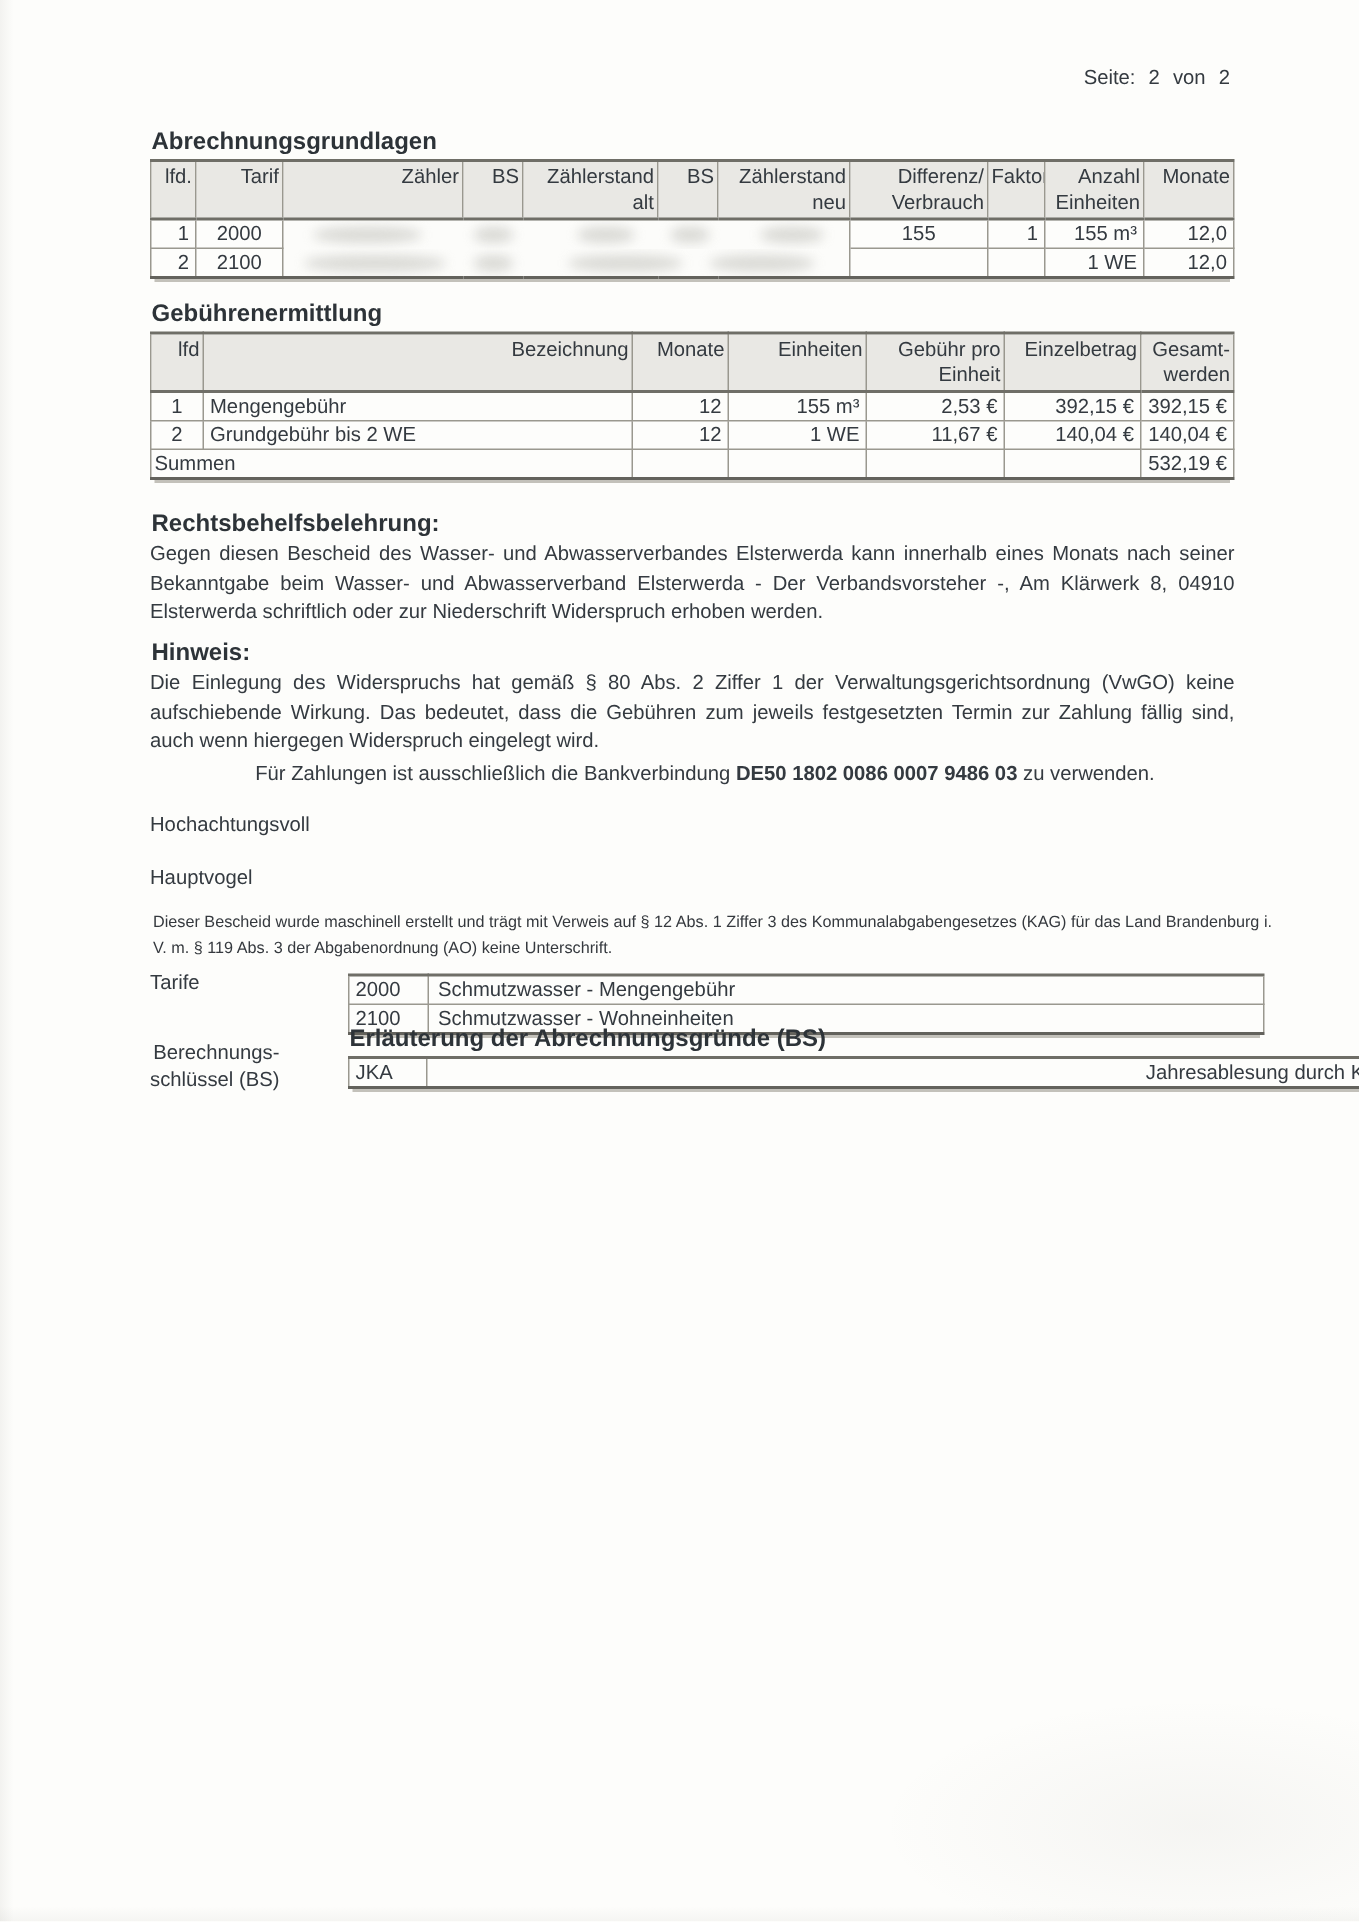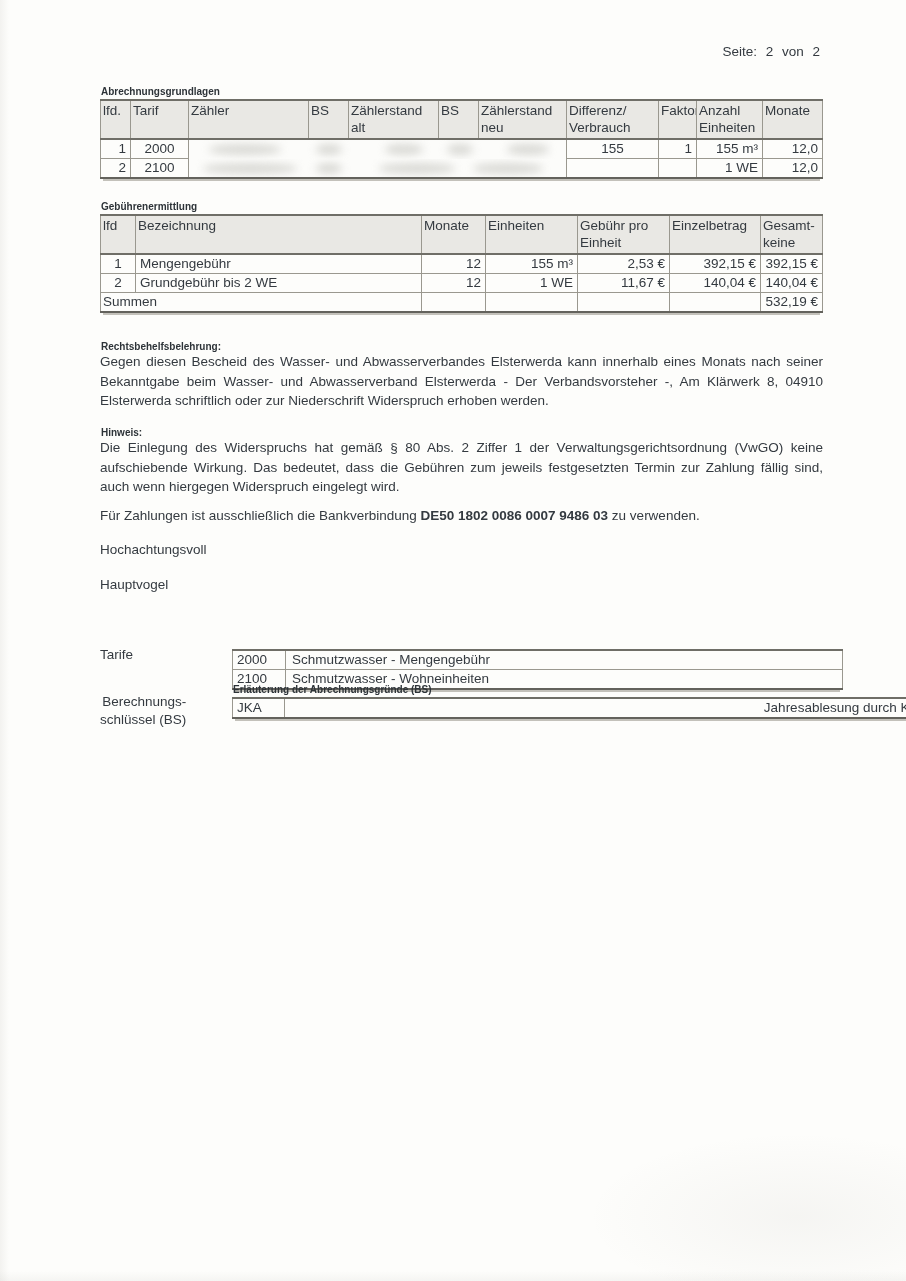--- a/index.html
+++ b/index.html
@@ -8,28 +8,28 @@
     background:
       radial-gradient(ellipse 300px 120px at 88% 95%, rgba(120,115,105,0.06), rgba(0,0,0,0) 70%),
       linear-gradient(90deg, rgba(150,148,140,0.10) 0px, rgba(0,0,0,0) 9px),
       linear-gradient(0deg, rgba(150,148,140,0.08) 0px, rgba(0,0,0,0) 10px),
       #fdfdfb;
     font-family:Liberation Sans, sans-serif;
     color:#343a40; font-size:13.5px; overflow:hidden;
   }
   .abs { position:absolute; }
   .b { font-weight:bold; }
-  .sec-title { font-weight:bold; font-size:10px; color:#2d3338; margin:0 0 2px 1px; }
+  .sec-title { font-weight:bold; font-size:16px; color:#2d3338; margin:0 0 2px 1px; }
 
   table { border-collapse:collapse; table-layout:fixed; width:100%;
           font-size:13.5px; color:#343a40;
           border-bottom:2px solid #63625c; box-shadow:0 5px 0 -3px #c3c1ba; }
   th, td { border:1px solid #9a988f; overflow:hidden; }
   thead th { background:#e9e8e4; font-weight:normal; vertical-align:top;
-             text-align:left; padding:1px 2px 2px; line-height:17px;
+             text-align:right; padding:1px 2px 2px; line-height:17px;
              white-space:pre-line; border-bottom:2px solid #6f6e67; }
   table { border-top:2px solid #6f6e67; }
   tbody td { height:18px; padding:0 4px; line-height:18px; background:#fdfdfb; }
   .al { text-align:left; } .ar { text-align:right; } .ac { text-align:center; }
 
   
   td.redacted { position:relative; border-top:none; border-bottom:none; background:#fcfcfa; }
   .smudge { position:absolute; top:4px; height:11px; background:#cfcfca;
             border-radius:45%; filter:blur(4px); opacity:.75; }
 
@@ -132,21 +132,21 @@
       <thead>
         <tr>
           <th>lfd</th>
           <th>Bezeichnung</th>
           <th>Monate</th>
           <th>Einheiten</th>
           <th>Gebühr pro
 Einheit</th>
           <th>Einzelbetrag</th>
           <th>Gesamt-
-keine</th>
+werden</th>
         </tr>
       </thead>
       <tbody>
         <tr>
           <td class="ac">1</td>
           <td class="al">Mengengebühr</td>
           <td class="ar">12</td>
           <td class="ar">155 m³</td>
           <td class="ar">2,53 €</td>
           <td class="ar">392,15 €</td>
@@ -176,27 +176,28 @@
   <div class="abs" style="top:341px; left:100px; width:723px;">
     <div class="sec-title" style="margin-bottom:0;">Rechtsbehelfsbelehrung:</div>
     <p class="para">Gegen diesen Bescheid des Wasser- und Abwasserverbandes Elsterwerda kann innerhalb eines Monats nach seiner Bekanntgabe beim Wasser- und Abwasserverband Elsterwerda - Der Verbandsvorsteher -, Am Klärwerk 8, 04910 Elsterwerda schriftlich oder zur Niederschrift Widerspruch erhoben werden.</p>
   </div>
 
   <div class="abs" style="top:427px; left:100px; width:723px;">
     <div class="sec-title" style="margin-bottom:0;">Hinweis:</div>
     <p class="para">Die Einlegung des Widerspruchs hat gemäß § 80 Abs. 2 Ziffer 1 der Verwaltungsgerichtsordnung (VwGO) keine aufschiebende Wirkung. Das bedeutet, dass die Gebühren zum jeweils festgesetzten Termin zur Zahlung fällig sind, auch wenn hiergegen Widerspruch eingelegt wird.</p>
   </div>
 
-  <div class="abs" style="top:508px; left:100px; width:740px;">
+  <div class="abs" style="top:508px; left:100px; width:740px;text-align:center;">
     <span>Für Zahlungen ist ausschließlich die Bankverbindung </span><span class="b">DE50 1802 0086 0007 9486 03</span><span> zu verwenden.</span>
   </div>
 
   <div class="abs" style="top:542px; left:100px;">Hochachtungsvoll</div>
   <div class="abs" style="top:577px; left:100px;">Hauptvogel</div>
 
+  <div class="abs smallprint" style="top:607px; left:102px; width:746px;">Dieser Bescheid wurde maschinell erstellt und trägt mit Verweis auf § 12 Abs. 1 Ziffer 3 des Kommunalabgabengesetzes (KAG) für das Land Brandenburg i. V. m. § 119 Abs. 3 der Abgabenordnung (AO) keine Unterschrift.</div>
 
   <div class="abs" style="top:647px; left:100px;">Tarife</div>
   <div class="abs" style="top:649px; left:232px; width:611px;">
     <table class="mini">
       <colgroup>
           <col style="width:53px">
           <col>
         </colgroup>
       <tbody>
         <tr>

